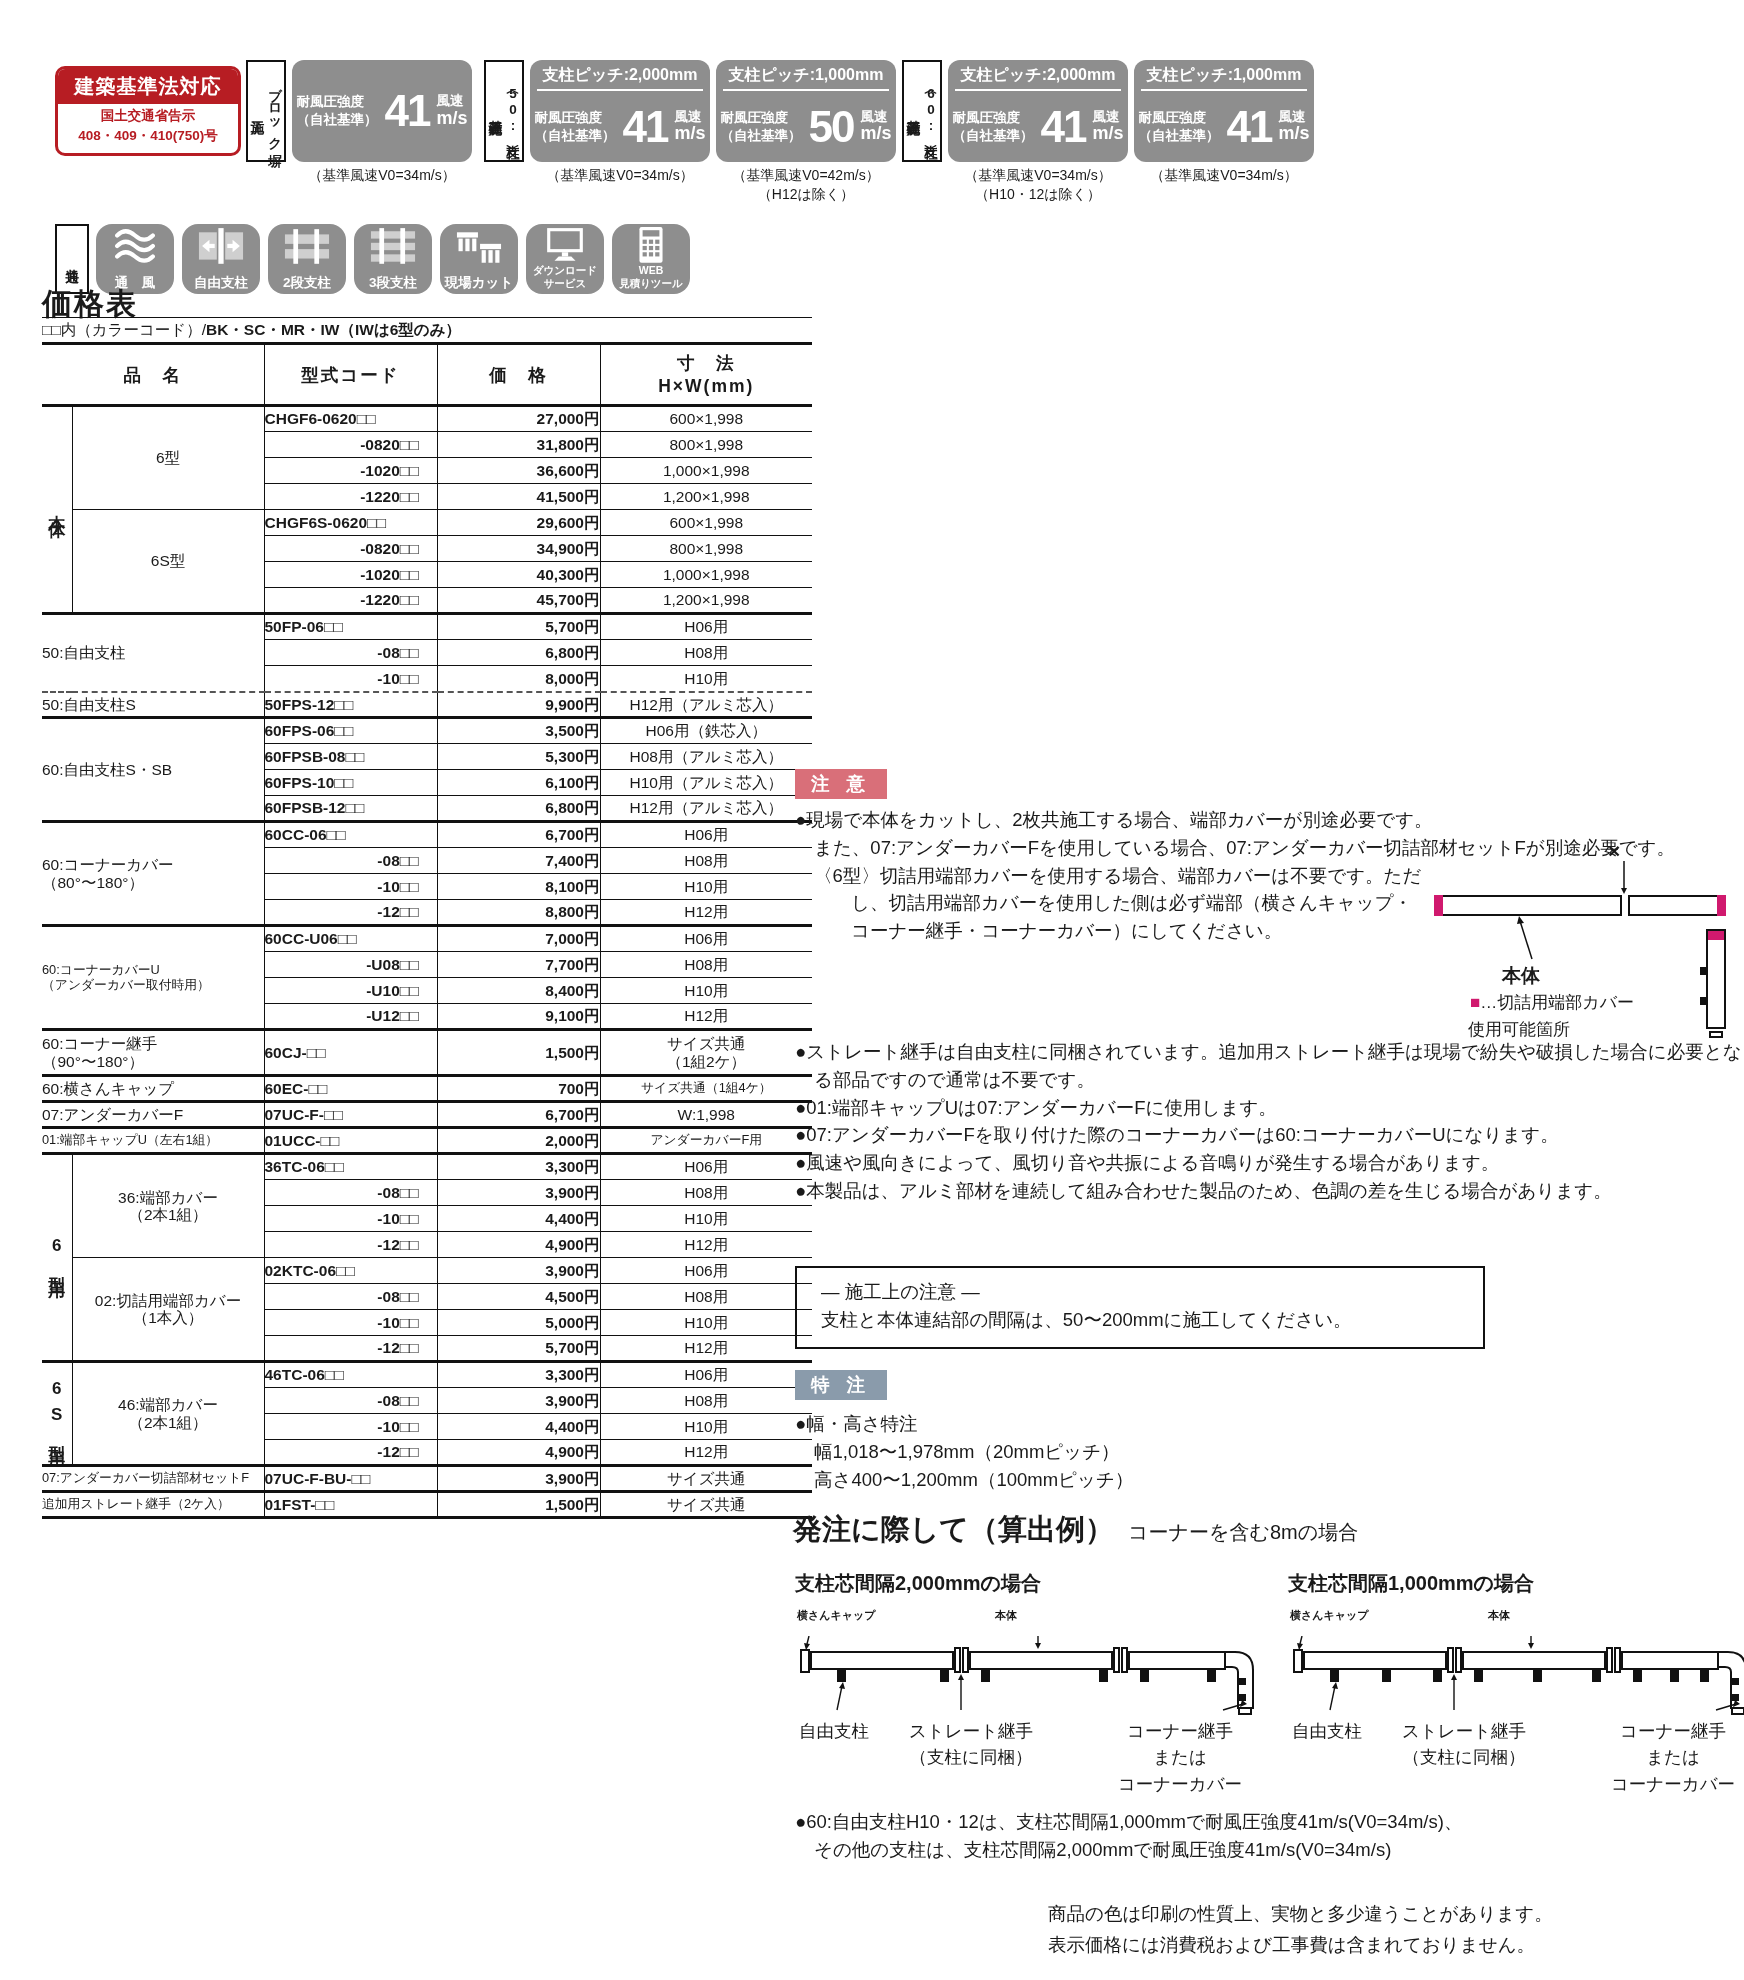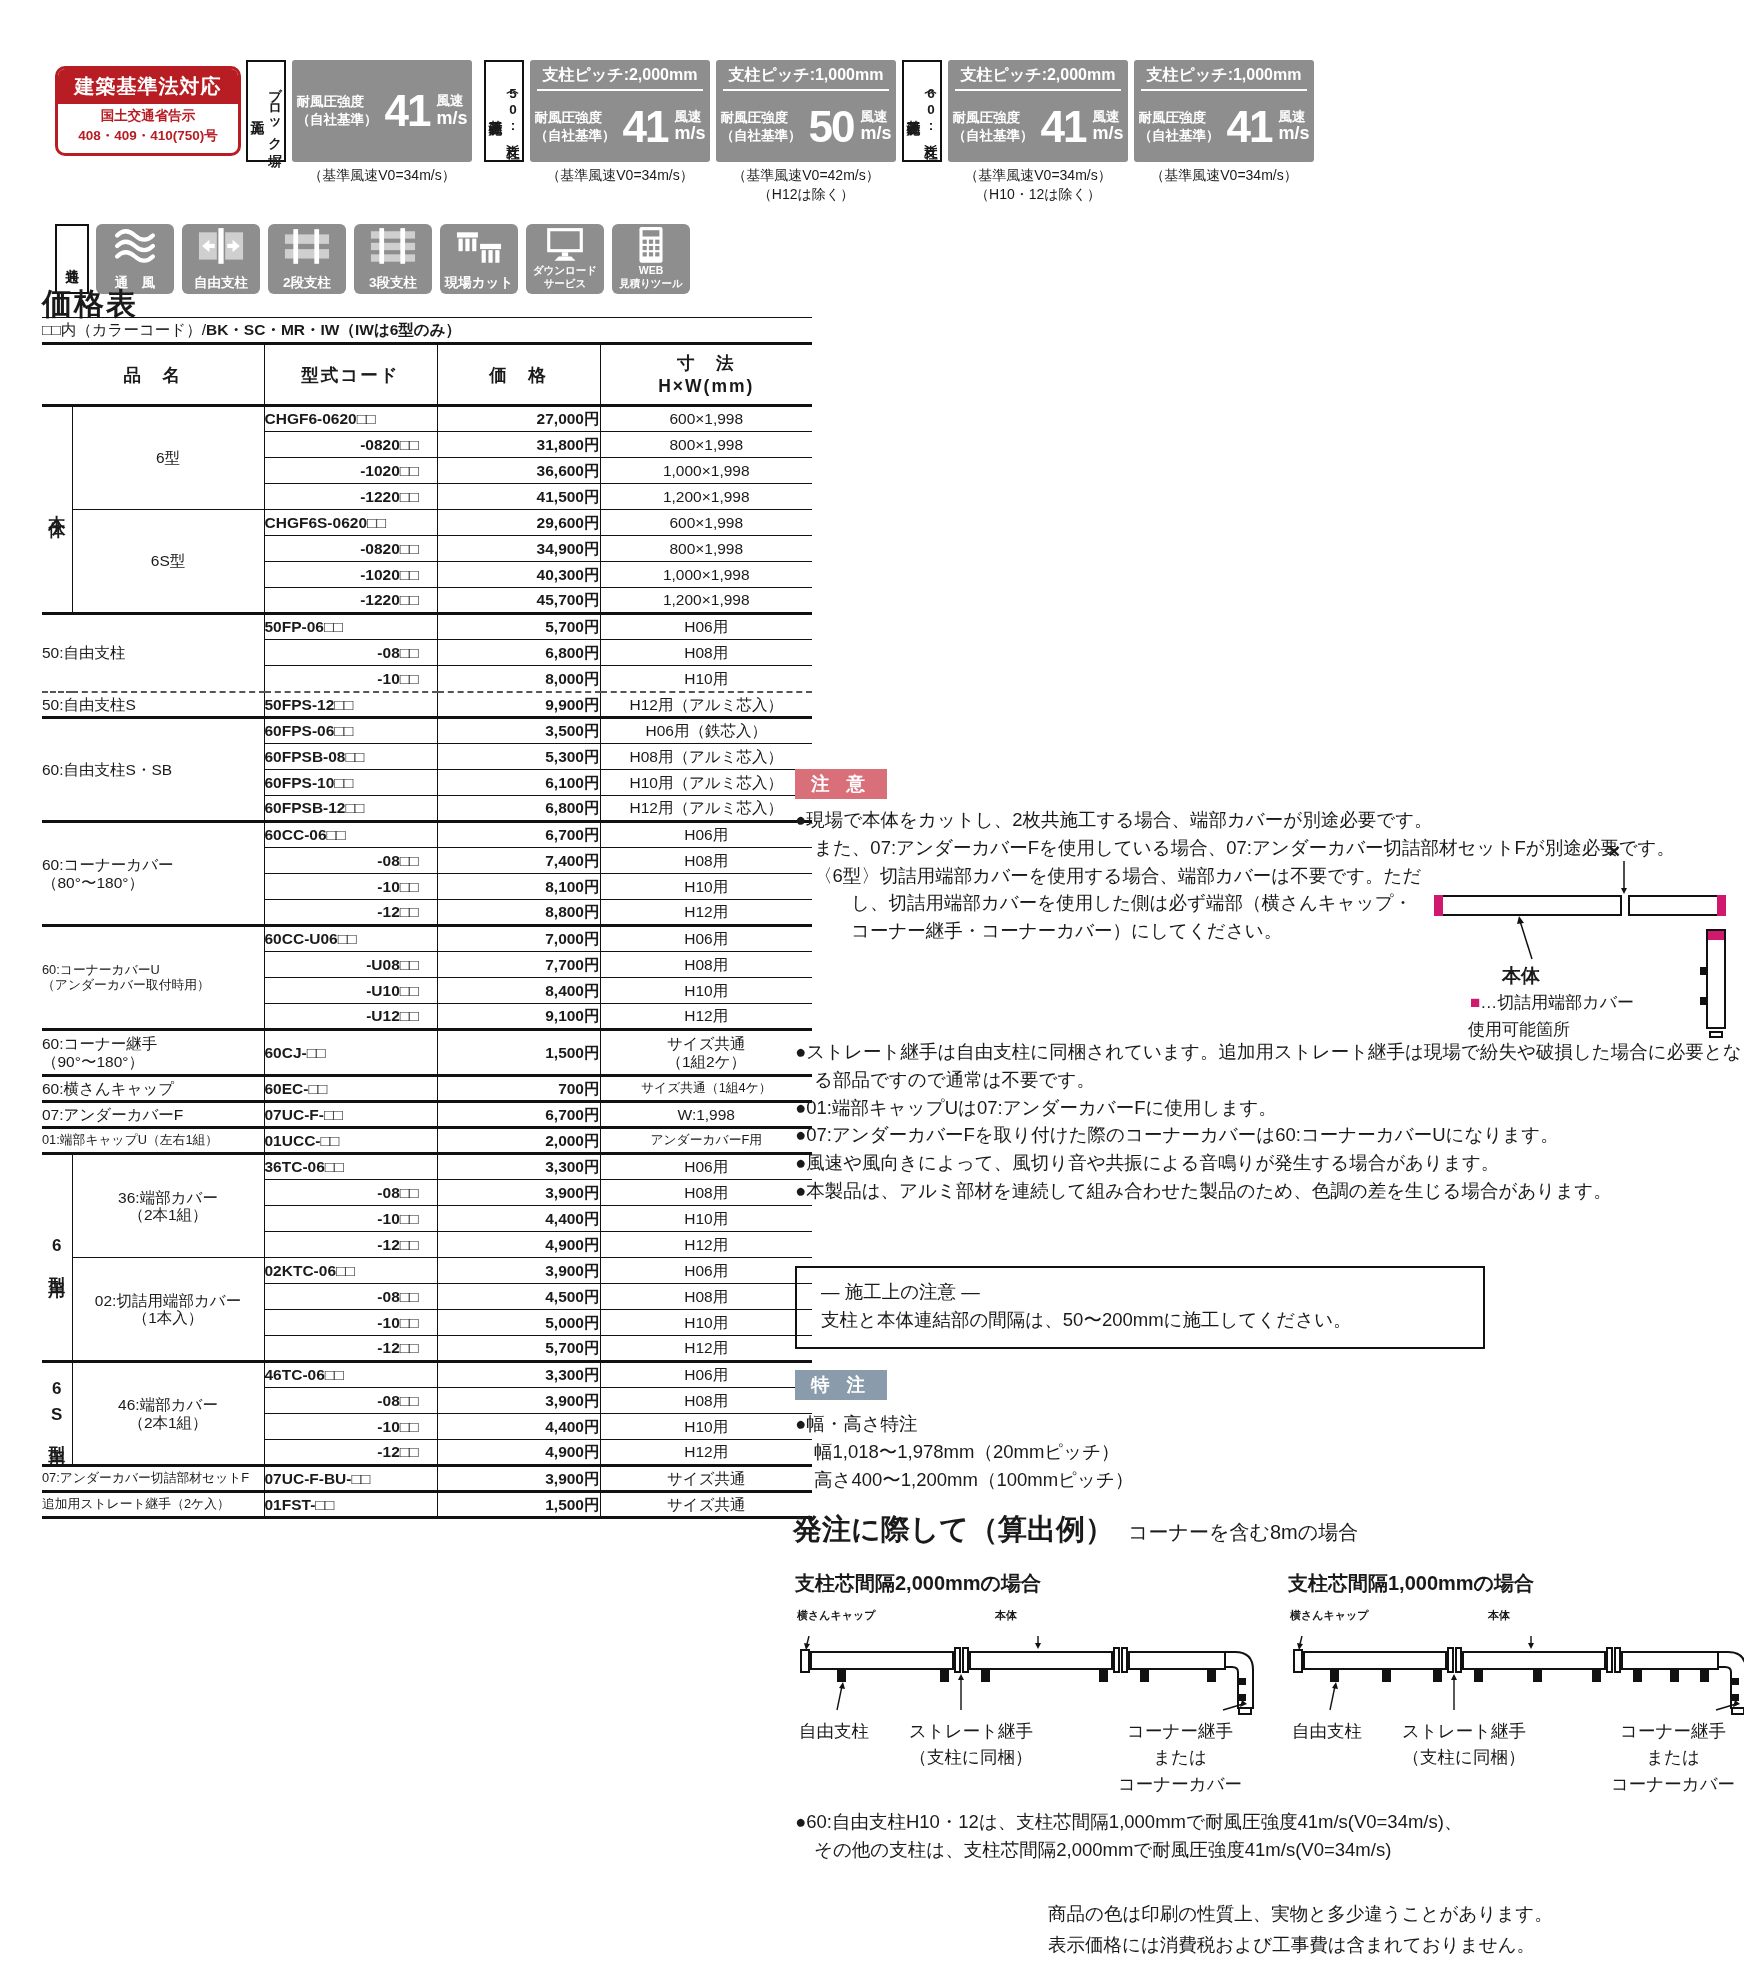--- a/index.html
+++ b/index.html
@@ -8,33 +8,33 @@
 .page{position:relative;width:1744px;height:1980px;background:#fff;overflow:hidden}
 .abs{position:absolute}
 .ml{white-space:pre-line}
 
 
 .law{left:55px;top:66px;width:186px;height:90px;border:3px solid var(--red);border-radius:10px;overflow:hidden;background:#fff;text-align:center}
 .law-t{background:var(--red);color:#fff;font-weight:bold;font-size:20px;line-height:35px;letter-spacing:1px}
 .law-s{color:var(--red);font-size:13.5px;font-weight:600;line-height:1.45;padding-top:2px}
 .vbox{border:2px solid #111;background:#fff;display:flex;align-items:center;justify-content:center;text-align:center}
 .vbox span{writing-mode:vertical-rl;text-orientation:upright;white-space:pre-line;font-size:13.5px;font-weight:600;line-height:1.3;letter-spacing:1px}
-.gb{background:var(--badge_gray);color:#fff;border-radius:3px;display:flex;flex-direction:column;width:180px;height:102px}
+.gb{background:var(--badge_gray);color:#fff;border-radius:12px;display:flex;flex-direction:column;width:180px;height:102px}
 .gb .pitch{font-size:16px;font-weight:bold;text-align:center;padding:5px 0 3px;border-bottom:2px solid #fff;margin:0 7px}
 .gb .pitch:empty{display:none;border:0}
 .gb .main{flex:1;display:flex;align-items:center;justify-content:center;gap:7px}
 .gb .strength{font-size:13.5px;font-weight:bold;line-height:1.3;text-align:left}
 .gb .val{font-size:44px;font-weight:bold;line-height:1;letter-spacing:-2px}
 .gb .unitcol{display:flex;flex-direction:column;align-items:flex-start;line-height:1.05}
 .gb .wind{font-size:13.5px;font-weight:bold}
 .gb .unit{font-size:18px;font-weight:bold}
 .bnote{font-size:14px;text-align:center;width:186px;line-height:1.35}
 
 
-.fic{width:78px;height:70px;border-radius:6px;background:var(--badge_gray);overflow:hidden}
+.fic{width:78px;height:70px;border-radius:16px;background:var(--badge_gray);overflow:hidden}
 .fic svg{position:absolute;left:13px;top:2px}
 .fic .lbl{position:absolute;bottom:3px;left:0;width:100%;text-align:center;color:#fff;font-weight:bold;font-size:13.5px;line-height:1.1}
 .fic .lbl.two{font-size:10.5px;bottom:4px;line-height:1.25}
 
 
 .ttl{left:42px;top:284px;font-size:30px;font-weight:bold;letter-spacing:2px}
 .ptable{position:absolute;left:42px;top:317px;width:770px;border-collapse:collapse;table-layout:fixed;border-bottom:3px solid #111}
 .ptable td,.ptable th{vertical-align:middle;overflow:hidden}
 .note-row td{border-top:3px solid #111;border-bottom:3px solid #111;font-size:18.5px;height:40px;padding-left:2px}
 .note-row .b{font-weight:bold}

